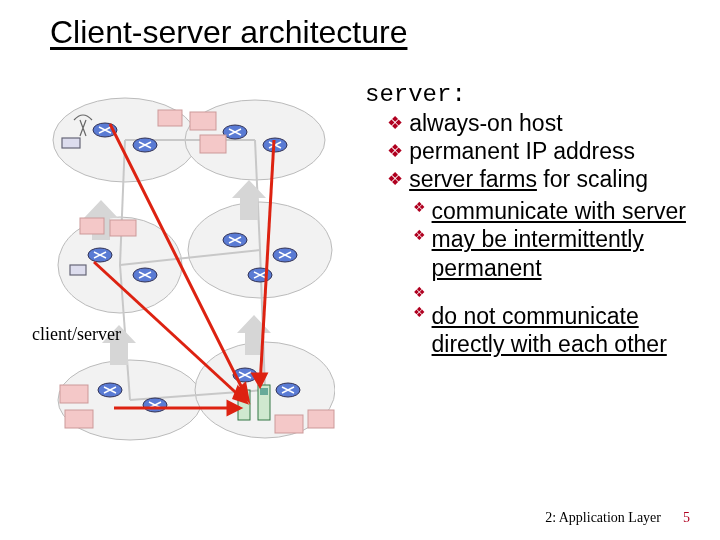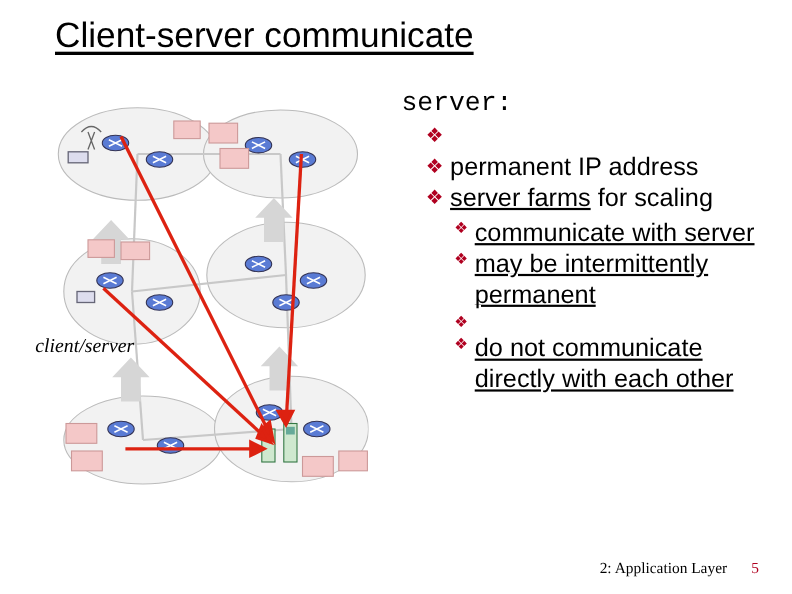--- a/index.html
+++ b/index.html
@@ -22,26 +22,25 @@
   }
   .diagram {
     position: absolute;
     top: 90px;
     left: 50px;
     width: 285px;
     height: 355px;
   }
   .cap-label {
     position: absolute;
-    top: 304px;
+    top: 324px;
     left: 32px;
     font-size: 18px;
     color: #000;
     font-family: Georgia, serif;
-    font-style: italic;
   }
   .content {
     position: absolute;
     top: 78px;
     left: 365px;
     width: 340px;
     font-size: 23px;
     line-height: 1.22;
   }
   .section-head {
@@ -93,21 +92,21 @@
     font-family: Georgia, serif;
     margin-left: 24px;
   }
   .footer .chap { font-size: 14px; }
   .footer .page { font-size: 14px; color: #b00020; }
   svg { display: block; }
 </style>
 </head>
 <body>
 
-<div class="title">Client-server communicate</div>
+<div class="title">Client-server architecture</div>
 
 <div class="diagram">
 <svg viewBox="0 0 285 355" width="285" height="355">
 
   <ellipse cx="75" cy="50" rx="72" ry="42" fill="#f2f2f2" stroke="#bbb"></ellipse>
   <ellipse cx="205" cy="50" rx="70" ry="40" fill="#f2f2f2" stroke="#bbb"></ellipse>
   <ellipse cx="70" cy="175" rx="62" ry="48" fill="#f2f2f2" stroke="#bbb"></ellipse>
   <ellipse cx="210" cy="160" rx="72" ry="48" fill="#f2f2f2" stroke="#bbb"></ellipse>
   <ellipse cx="80" cy="310" rx="72" ry="40" fill="#f2f2f2" stroke="#bbb"></ellipse>
   <ellipse cx="215" cy="300" rx="70" ry="48" fill="#f2f2f2" stroke="#bbb"></ellipse>
@@ -222,20 +221,21 @@
 </svg>
 </div>
 
 <div class="cap-label">client/server</div>
 
 <div class="content">
   <div class="section-head">server:</div>
   <div class="bullets-large">
     <div class="row">
         <span class="b">❖</span>
+        <span class="t">always-on host</span>
       </div>
     <div class="row">
         <span class="b">❖</span>
         <span class="t">permanent IP address</span>
       </div>
     <div class="row">
         <span class="b">❖</span>
         <span class="t"><span class="underline">server farms</span> for scaling</span>
       </div>
   </div>

